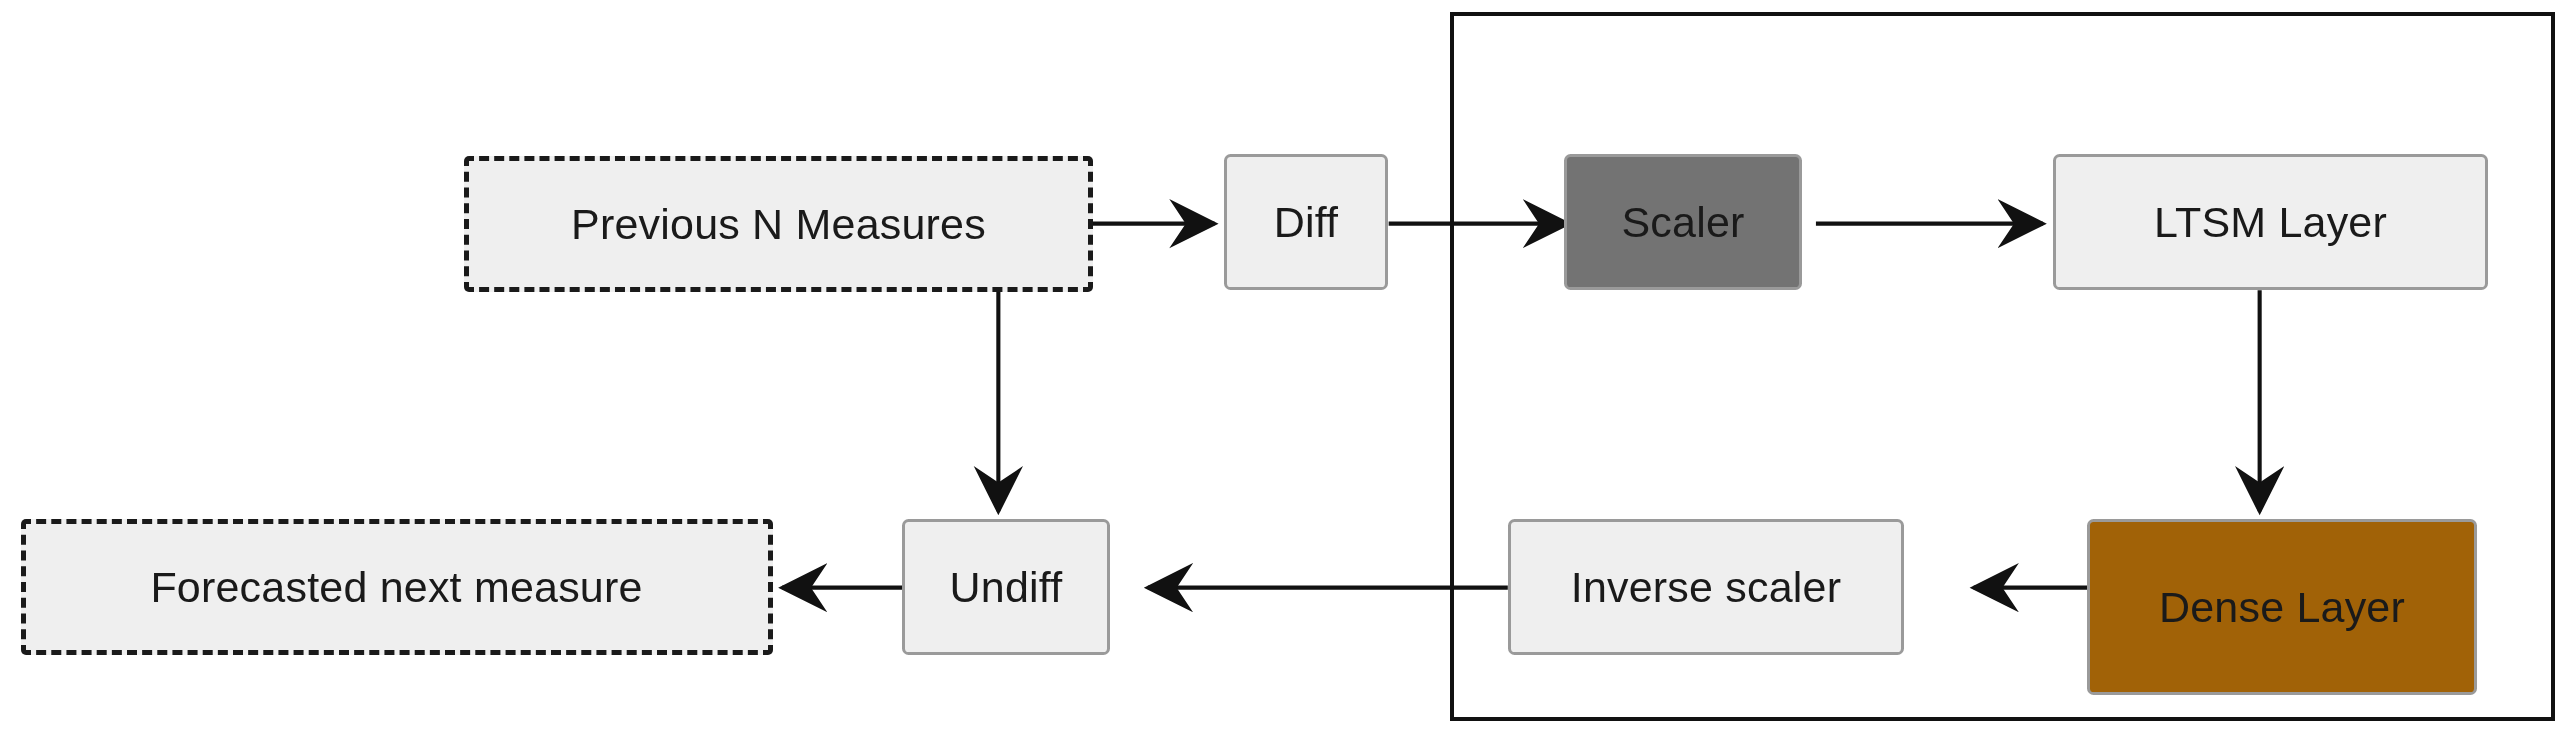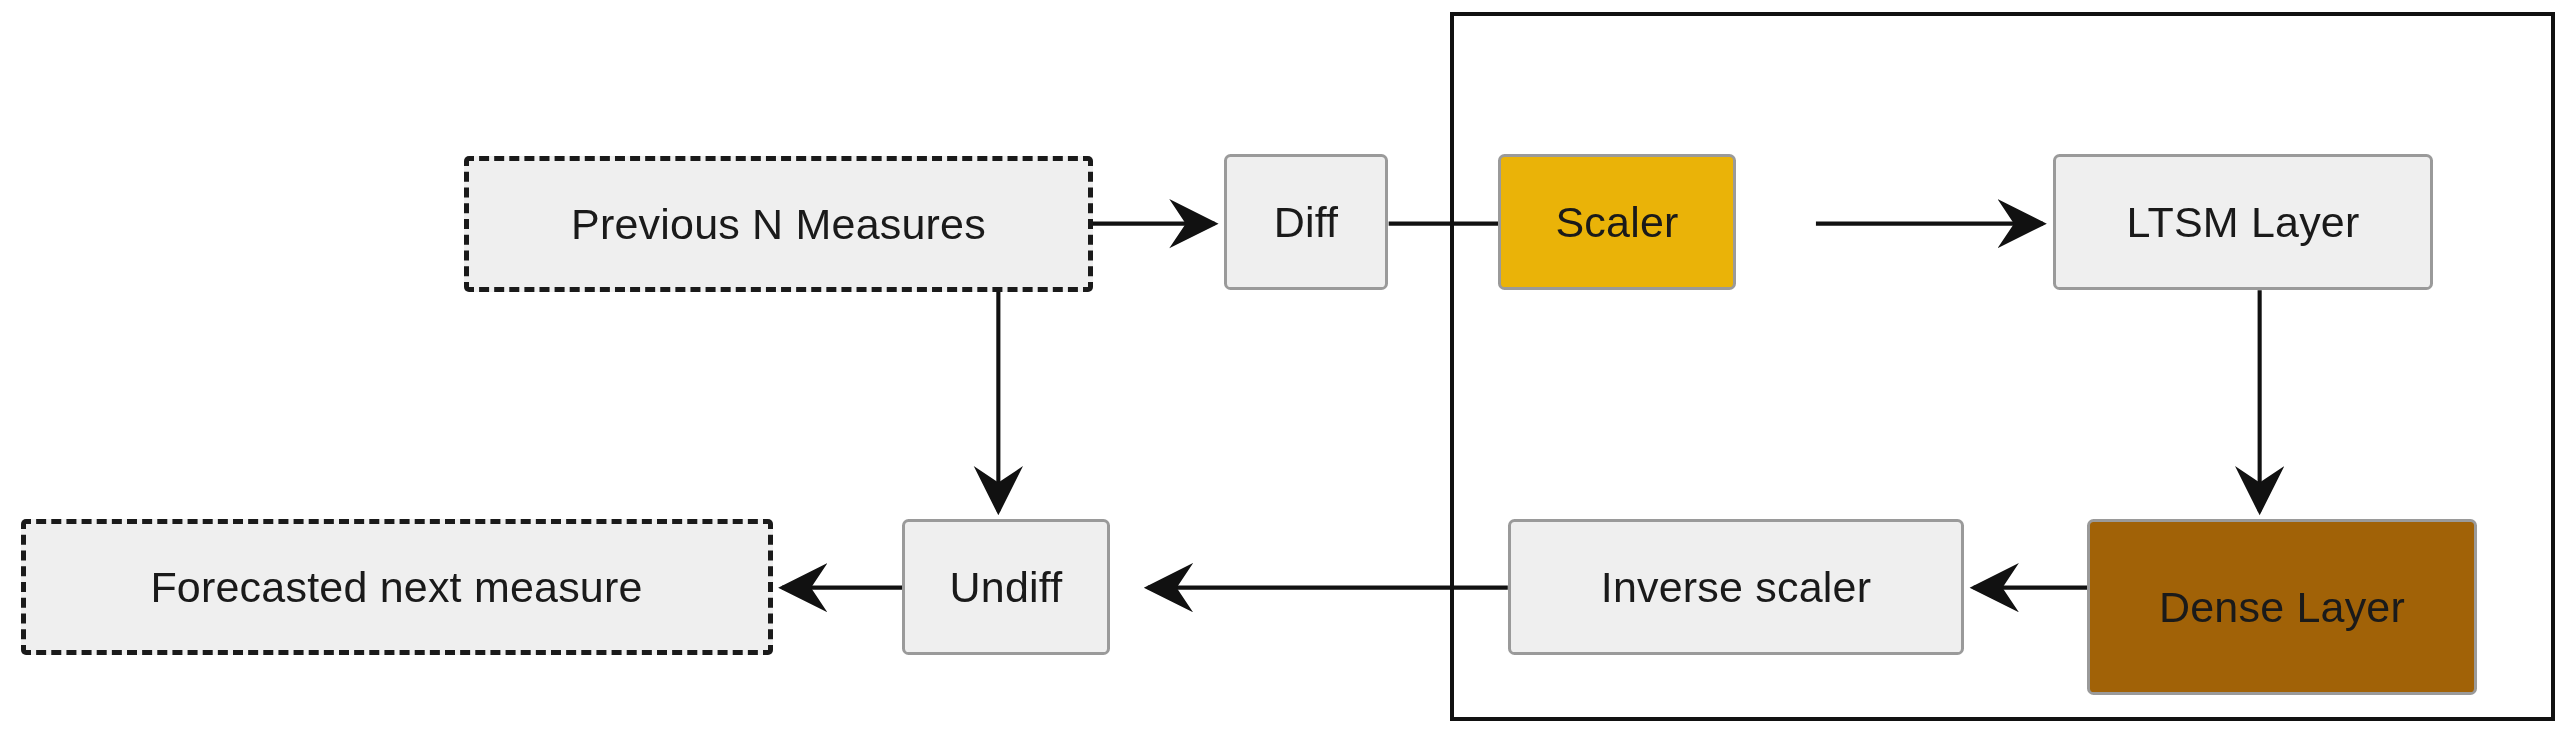--- a/index.html
+++ b/index.html
@@ -95,33 +95,33 @@
       </g>
   </svg>
 
   <div id="nodes-layer">
       <div class="node dashed" id="node-previous-n-measures" style="left: 464px; top: 156px; width: 629px; height: 136px; background: rgb(239, 239, 239); border-color: rgb(26, 26, 26);">
         <span class="label" style="color: rgb(26, 26, 26);">Previous N Measures</span>
       </div>
       <div class="node solid" id="node-diff" style="left: 1224px; top: 154px; width: 164px; height: 136px; background: rgb(239, 239, 239); border-color: rgb(154, 154, 154);">
         <span class="label" style="color: rgb(26, 26, 26); text-align: right;">Diff</span>
       </div>
-      <div class="node solid" id="node-scaler" style="left: 1498px; top: 154px; width: 238px; height: 136px; background: #eab308; border-color: rgb(154, 154, 154);">
+      <div class="node solid" id="node-scaler" style="left: 1564px; top: 154px; width: 238px; height: 136px; background: #737373; border-color: rgb(154, 154, 154);">
         <span class="label" style="color: rgb(26, 26, 26);">Scaler</span>
       </div>
-      <div class="node solid" id="node-ltsm-layer" style="left: 2053px; top: 154px; width: 380px; height: 136px; background: rgb(239, 239, 239); border-color: rgb(154, 154, 154); text-align: right;">
+      <div class="node solid" id="node-ltsm-layer" style="left: 2053px; top: 154px; width: 435px; height: 136px; background: rgb(239, 239, 239); border-color: rgb(154, 154, 154); text-align: right;">
         <span class="label" style="color: rgb(26, 26, 26);">LTSM Layer</span>
       </div>
       <div class="node dashed" id="node-forecasted-next-measure" style="left: 20.5px; top: 519px; width: 752px; height: 136px; background: rgb(239, 239, 239); border-color: rgb(26, 26, 26);">
         <span class="label" style="color: rgb(26, 26, 26);">Forecasted next measure</span>
       </div>
       <div class="node solid" id="node-undiff" style="left: 902px; top: 519px; width: 208px; height: 136px; background: rgb(239, 239, 239); border-color: rgb(154, 154, 154);">
         <span class="label" style="color: rgb(26, 26, 26);">Undiff</span>
       </div>
-      <div class="node solid" id="node-inverse-scaler" style="left: 1508px; top: 519px; width: 456px; height: 136px; background: rgb(239, 239, 239); border-color: rgb(154, 154, 154);">
+      <div class="node solid" id="node-inverse-scaler" style="left: 1508px; top: 519px; width: 396px; height: 136px; background: rgb(239, 239, 239); border-color: rgb(154, 154, 154);">
         <span class="label" style="color: rgb(26, 26, 26);">Inverse scaler</span>
       </div>
       <div class="node solid" id="node-dense-layer" style="left: 2087px; top: 519px; width: 390px; height: 176px; background: #a16207; border-color: rgb(154, 154, 154);">
         <span class="label" style="color: rgb(26, 26, 26);">Dense Layer</span>
       </div>
     </div>
 
 </div>
 
 

